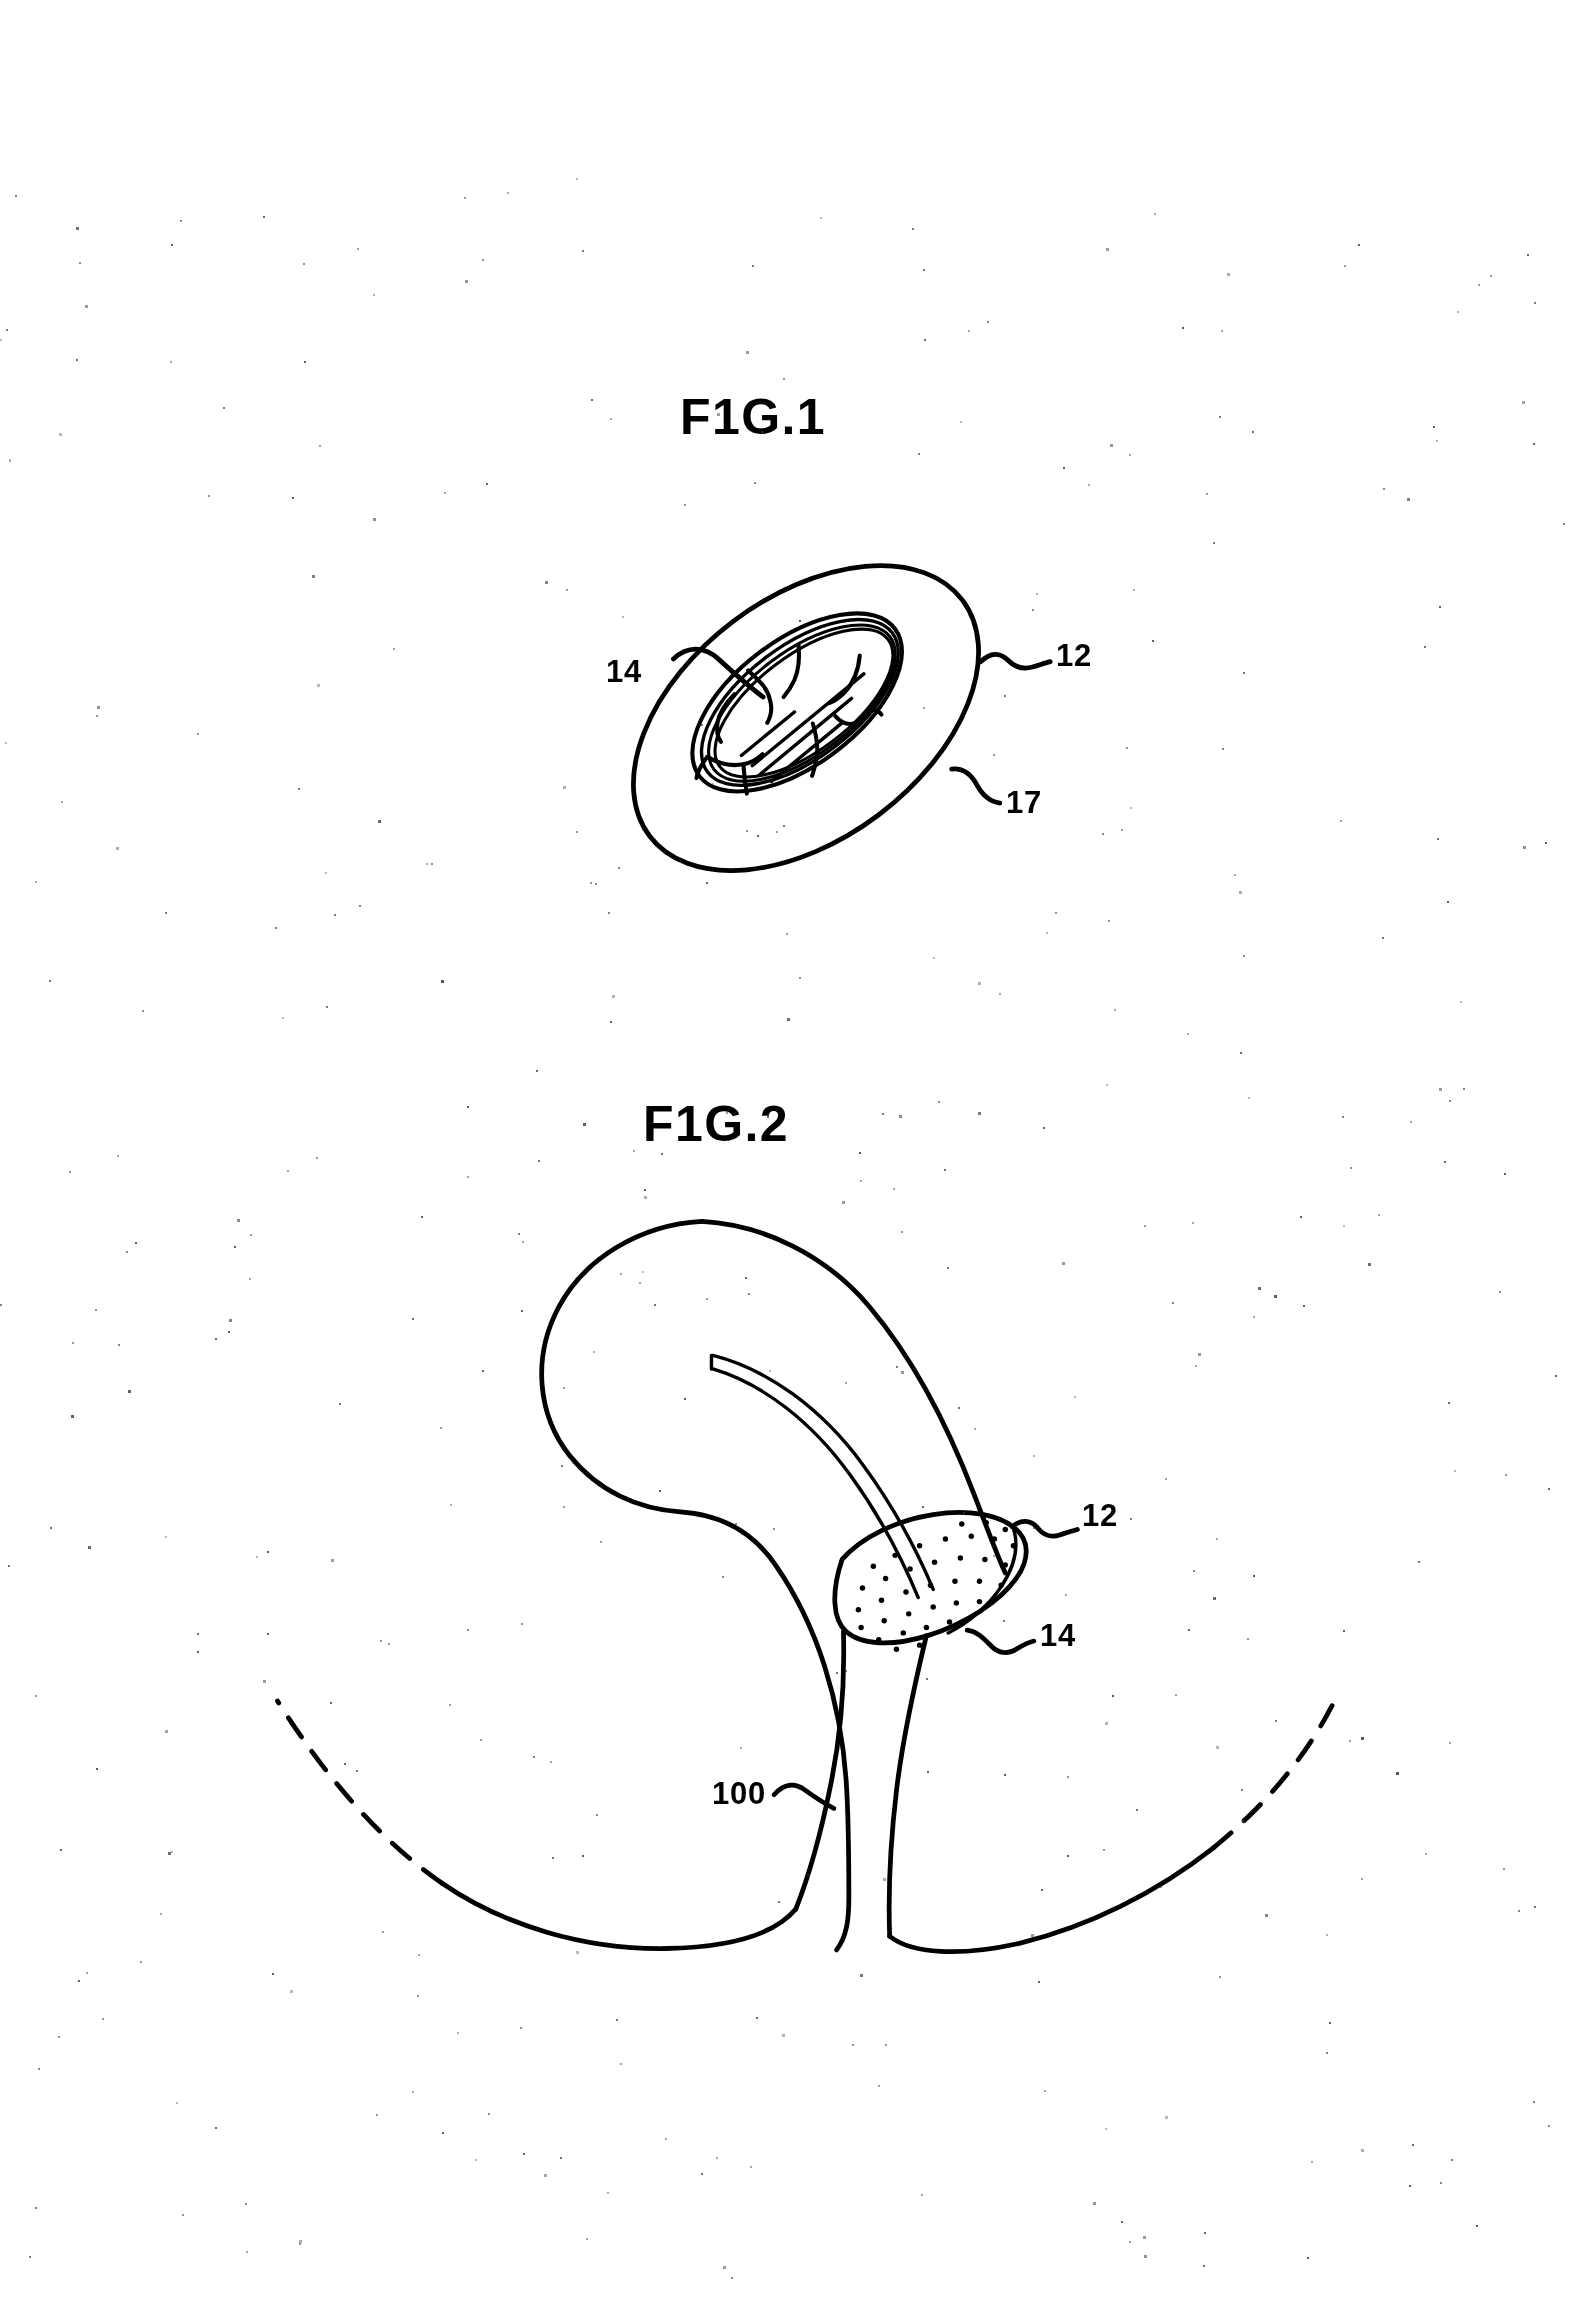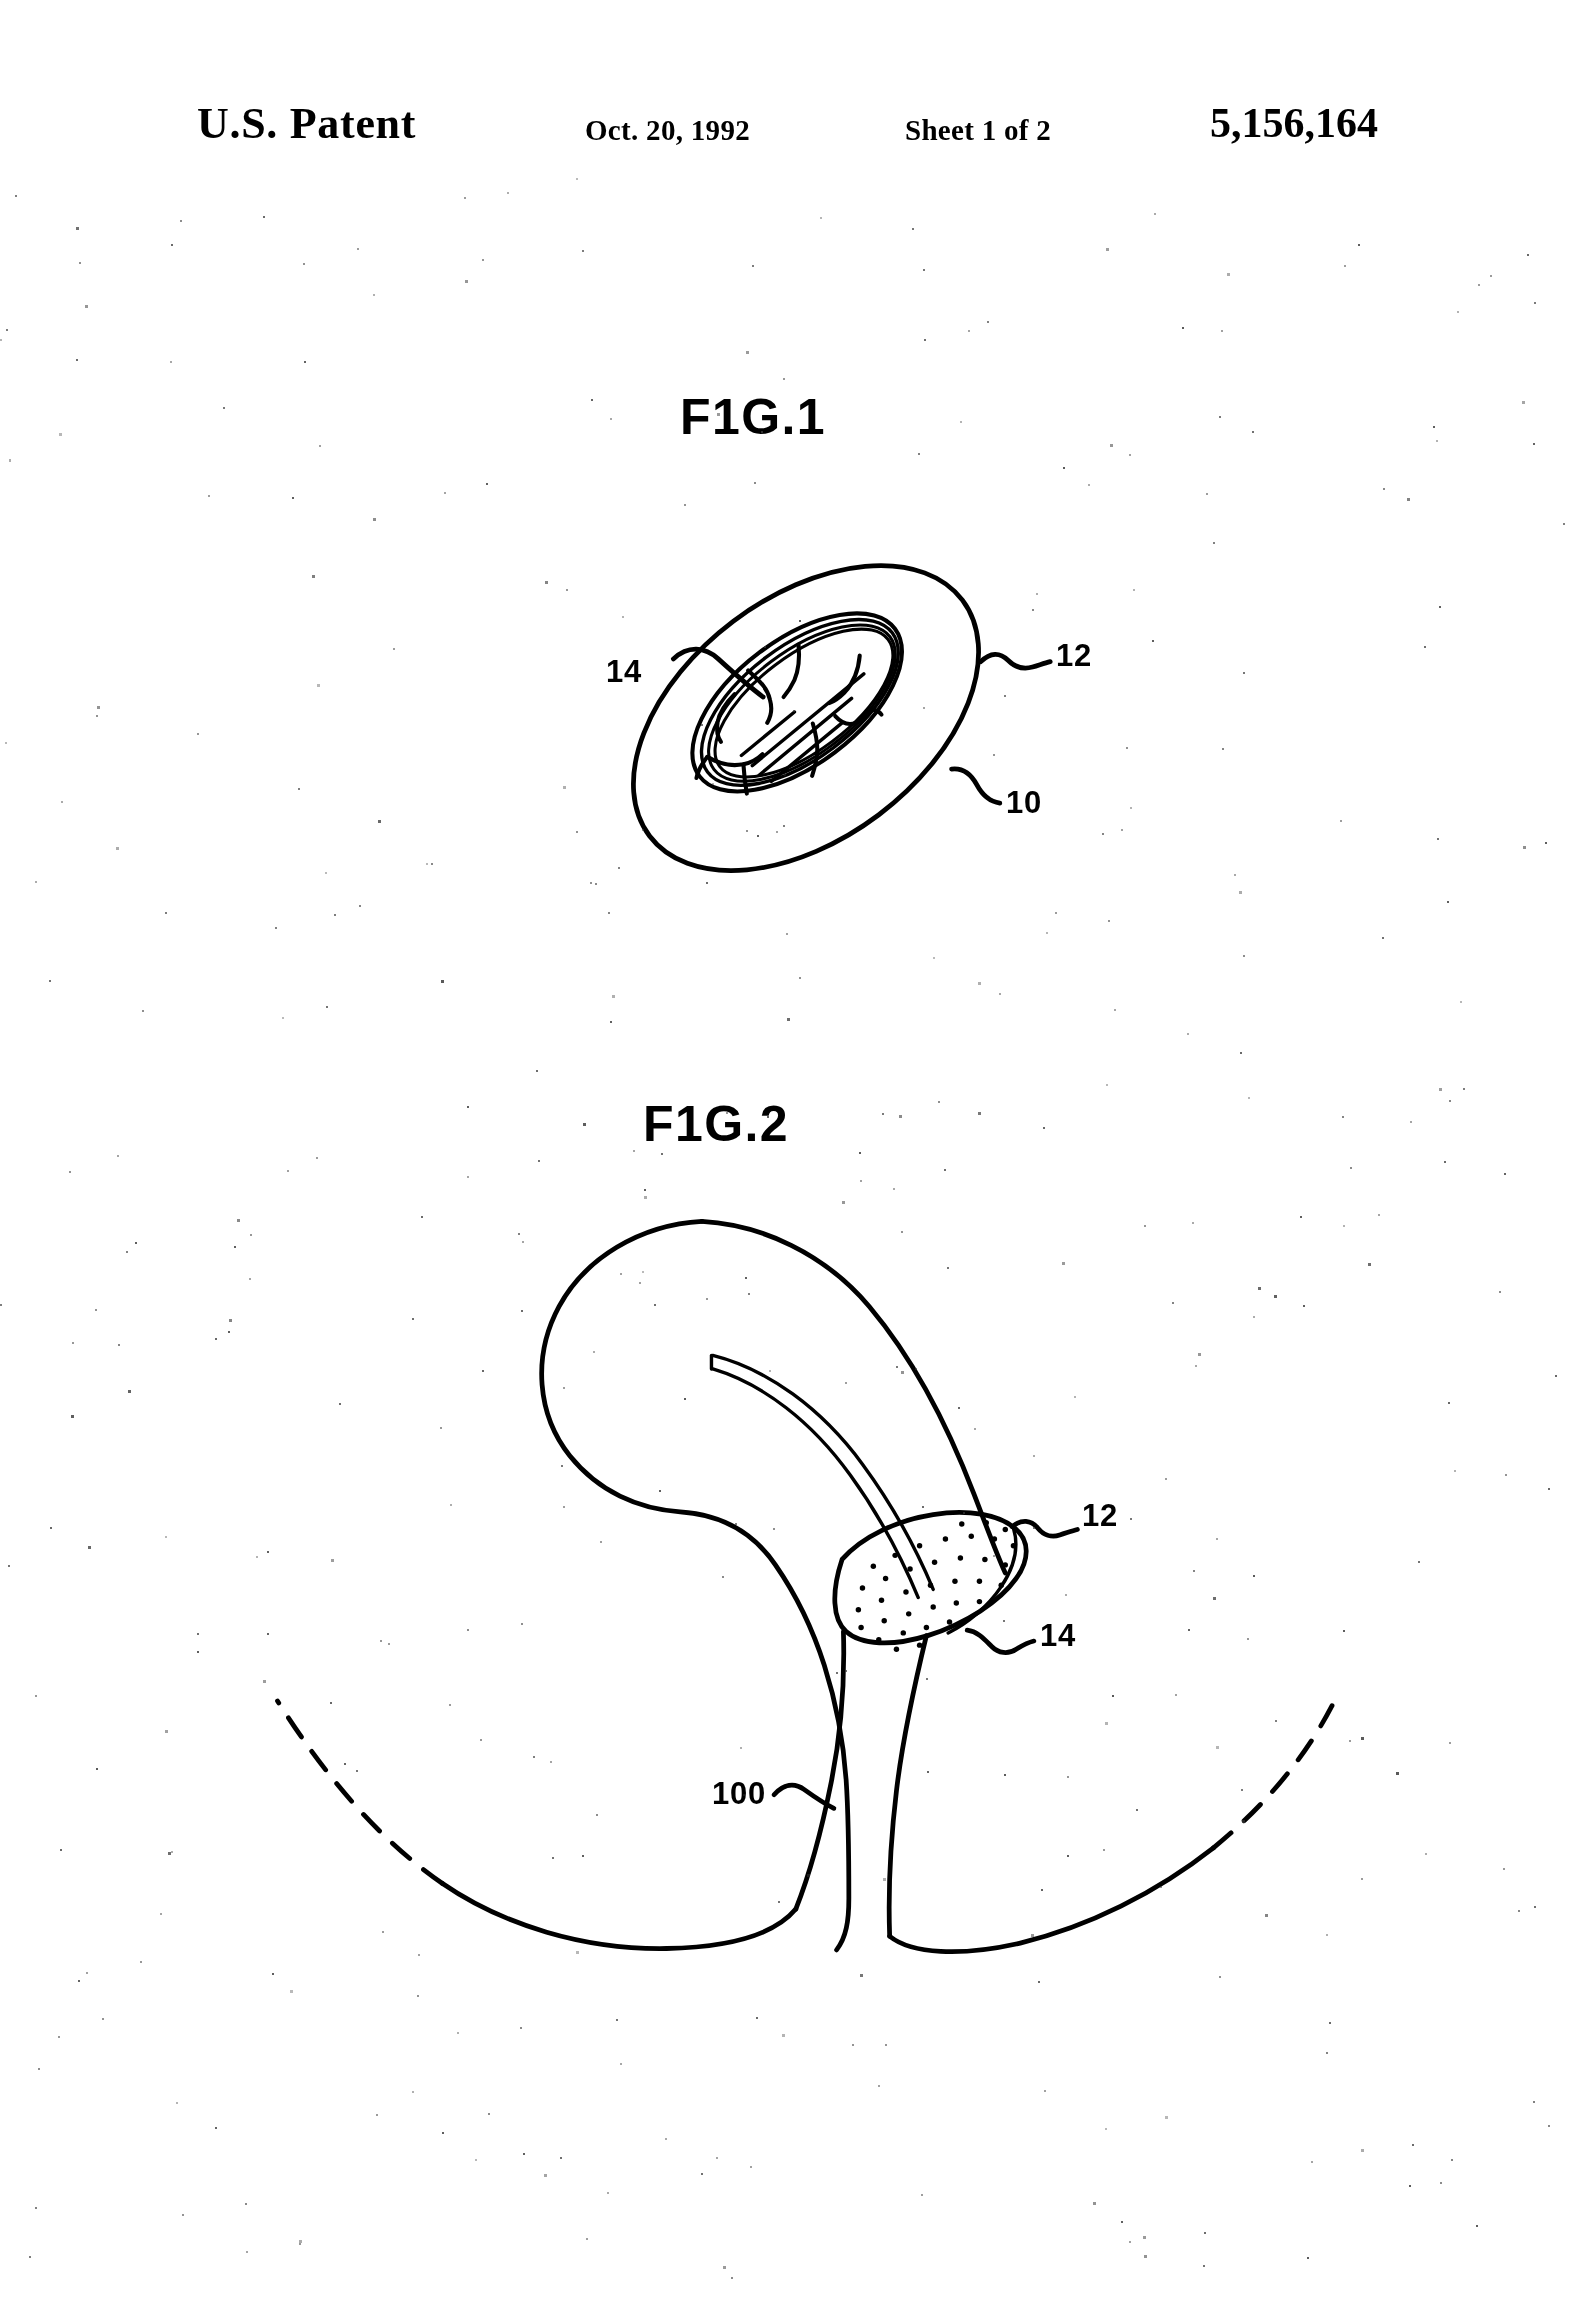--- a/index.html
+++ b/index.html
@@ -79,26 +79,20 @@
     white-space:nowrap;
     letter-spacing:0.7px;
   }
   .speck{ position:absolute; background:#3a3a3a; width:2px; height:2px; }
 </style>
 </head>
 <body>
 
 <div id="page">
 
-  <div id="header">
-    <div class="hdr-txt" id="hdr-uspatent">U.S. Patent</div>
-    <div class="hdr-txt" id="hdr-date">Oct. 20, 1992</div>
-    <div class="hdr-txt" id="hdr-sheet">Sheet 1 of 2</div>
-    <div class="hdr-txt" id="hdr-number">5,156,164</div>
-  </div>
 
   <div class="fig-caption" id="fig1-caption">F1G.1</div>
 
   <svg class="draw" id="fig1-drawing" viewBox="0 0 2320 3408" xmlns="http://www.w3.org/2000/svg">
     <g>
 
       <ellipse class="ln w-thick" cx="1185" cy="1055" rx="288" ry="178" transform="rotate(-37 1185 1055)"></ellipse>
     </g>
 
     <g>
@@ -132,21 +126,21 @@
       <path class="leader" d="M990 968 C1012 948 1036 950 1056 968 C1078 988 1100 1008 1122 1024"></path>
 
       <path class="leader" d="M1442 972 C1456 958 1470 958 1482 970 C1492 980 1504 984 1518 980 C1528 977 1536 974 1544 972"></path>
 
       <path class="leader" d="M1399 1130 C1416 1128 1428 1138 1436 1153 C1444 1168 1455 1178 1470 1180"></path>
     </g>
   </svg>
 
   <div class="ref" style="left:606px; top:654px;">14</div>
   <div class="ref" style="left:1056px; top:638px;">12</div>
-  <div class="ref" style="left:1006px; top:785px;">10</div>
+  <div class="ref" style="left:1006px; top:785px;">17</div>
 
   <div class="fig-caption" id="fig2-caption">F1G.2</div>
 
   <svg class="draw" id="fig2-drawing" viewBox="0 0 2320 3408" xmlns="http://www.w3.org/2000/svg">
 
     <g>
 
       <path class="ln w-thick" d="M1032 1795
                C 940 1800 860 1850 822 1920
                C 782 1994 790 2080 838 2140

